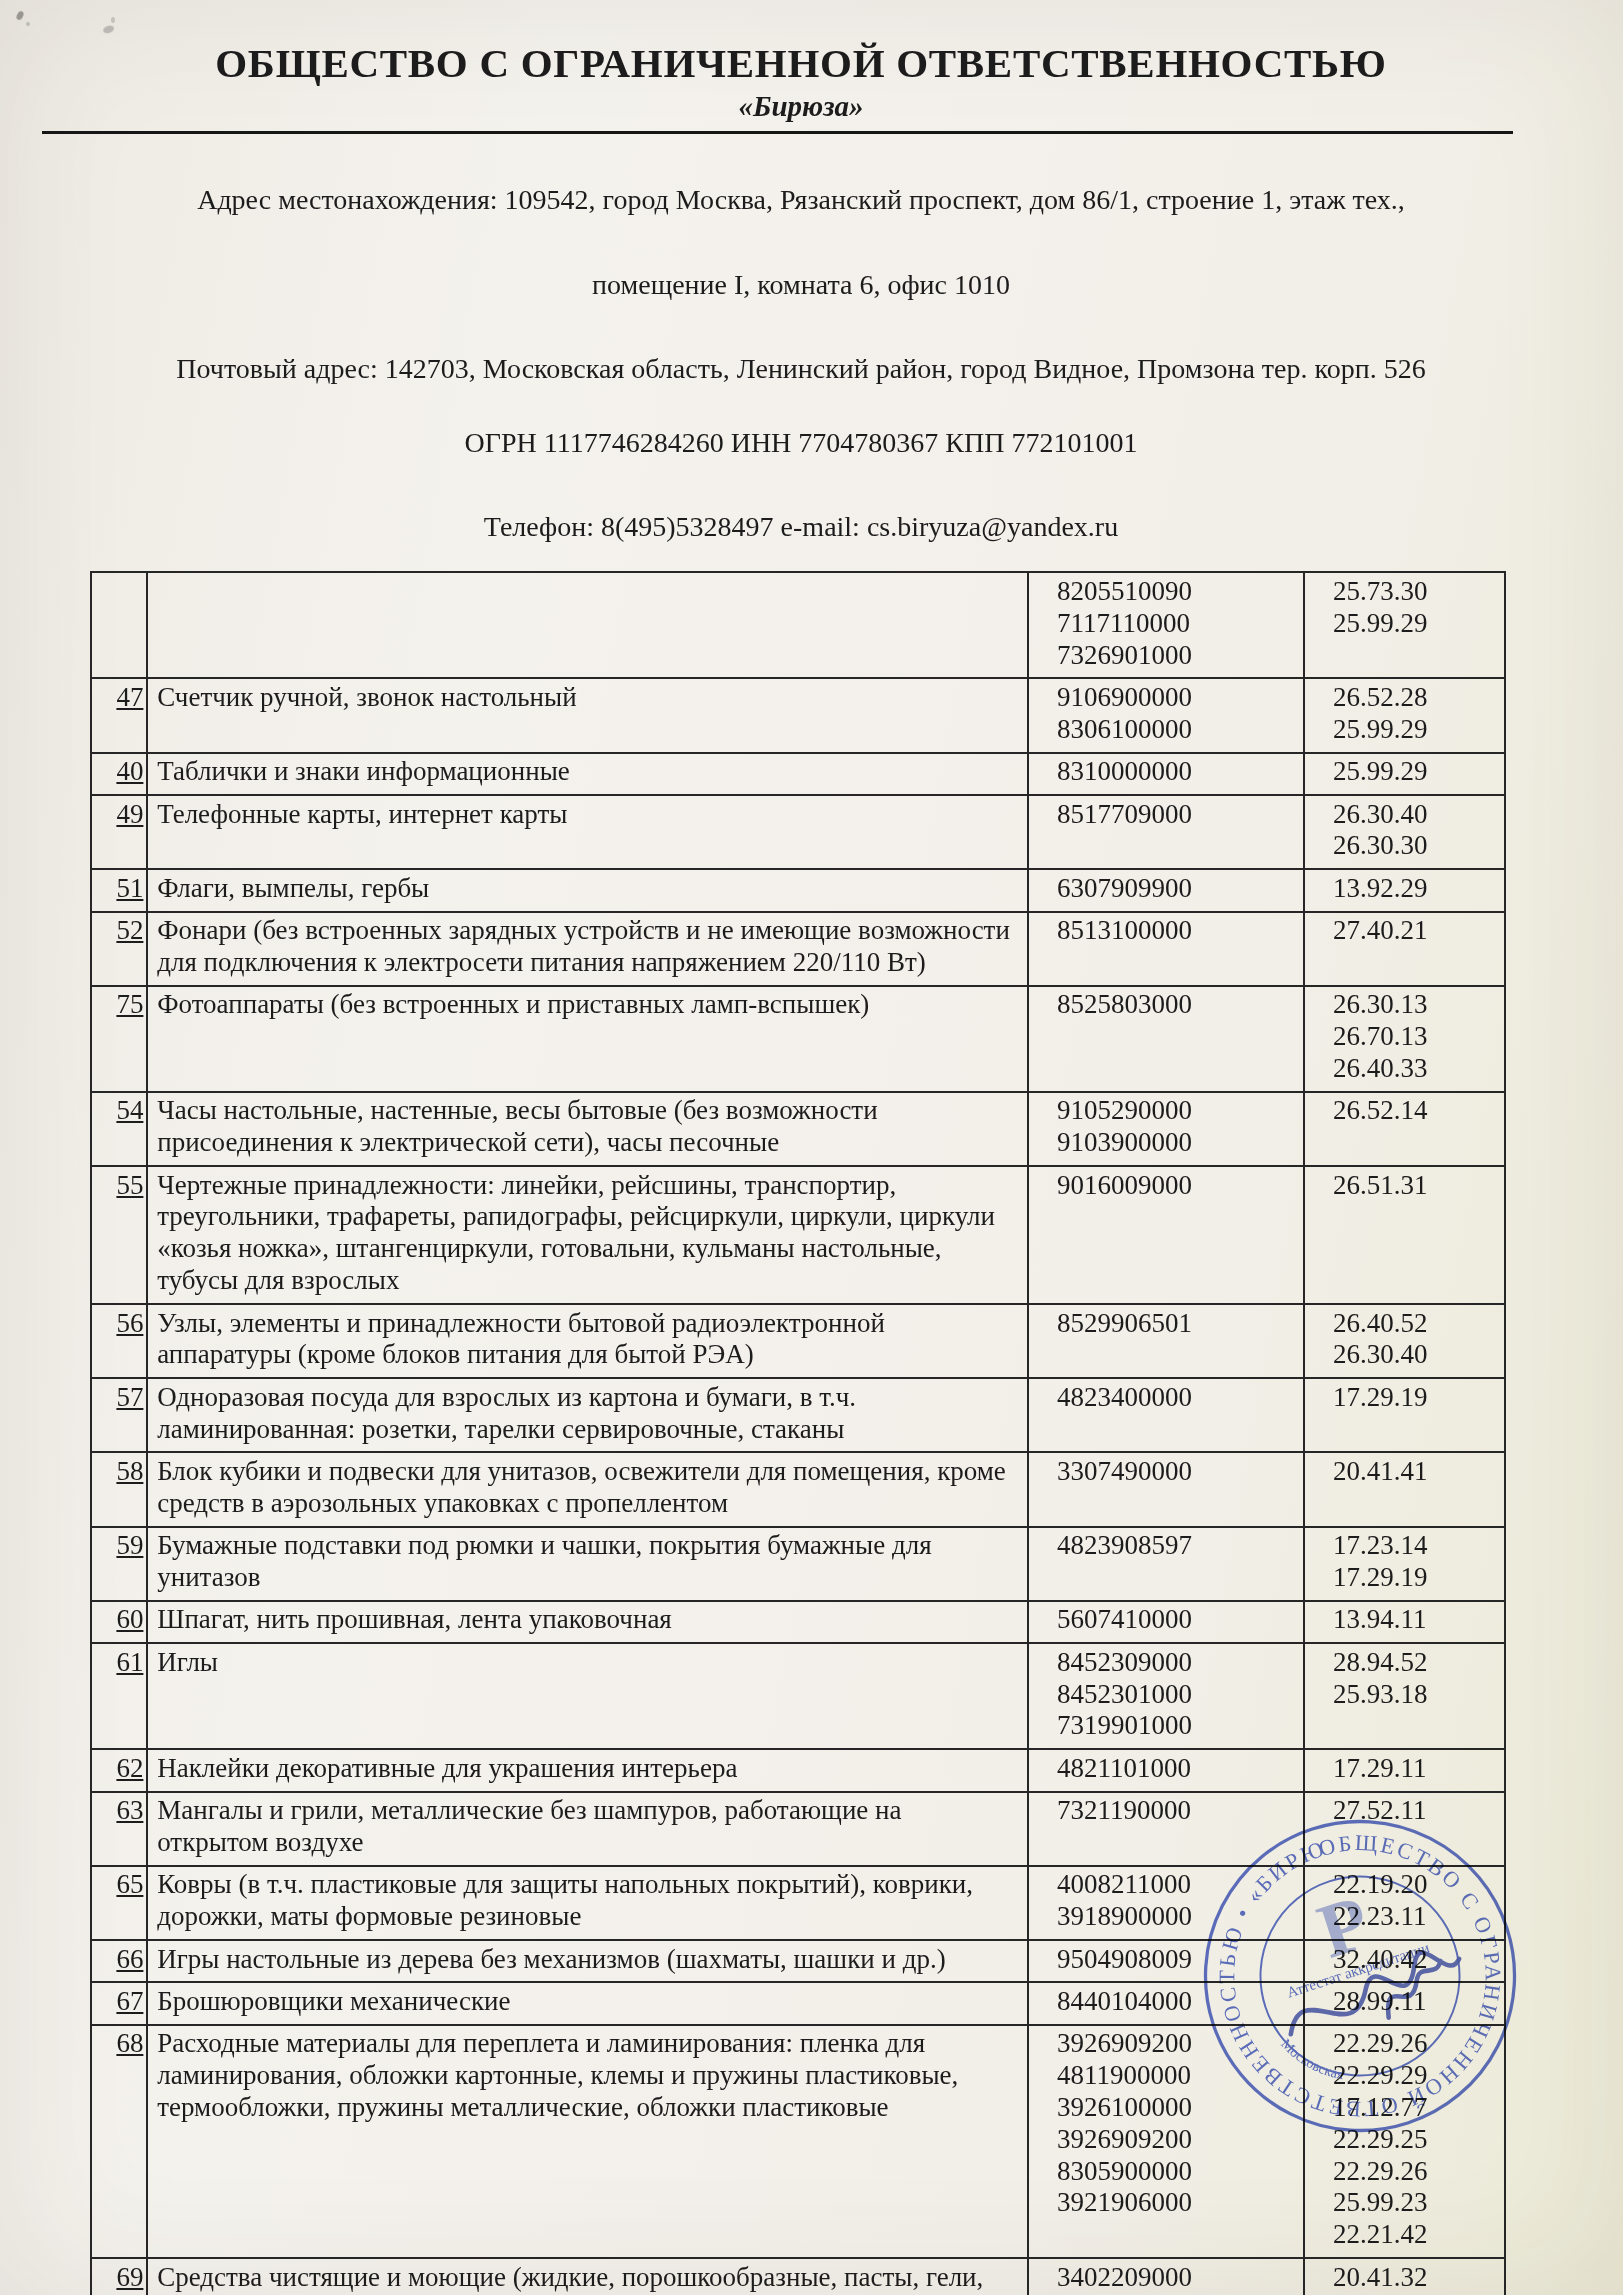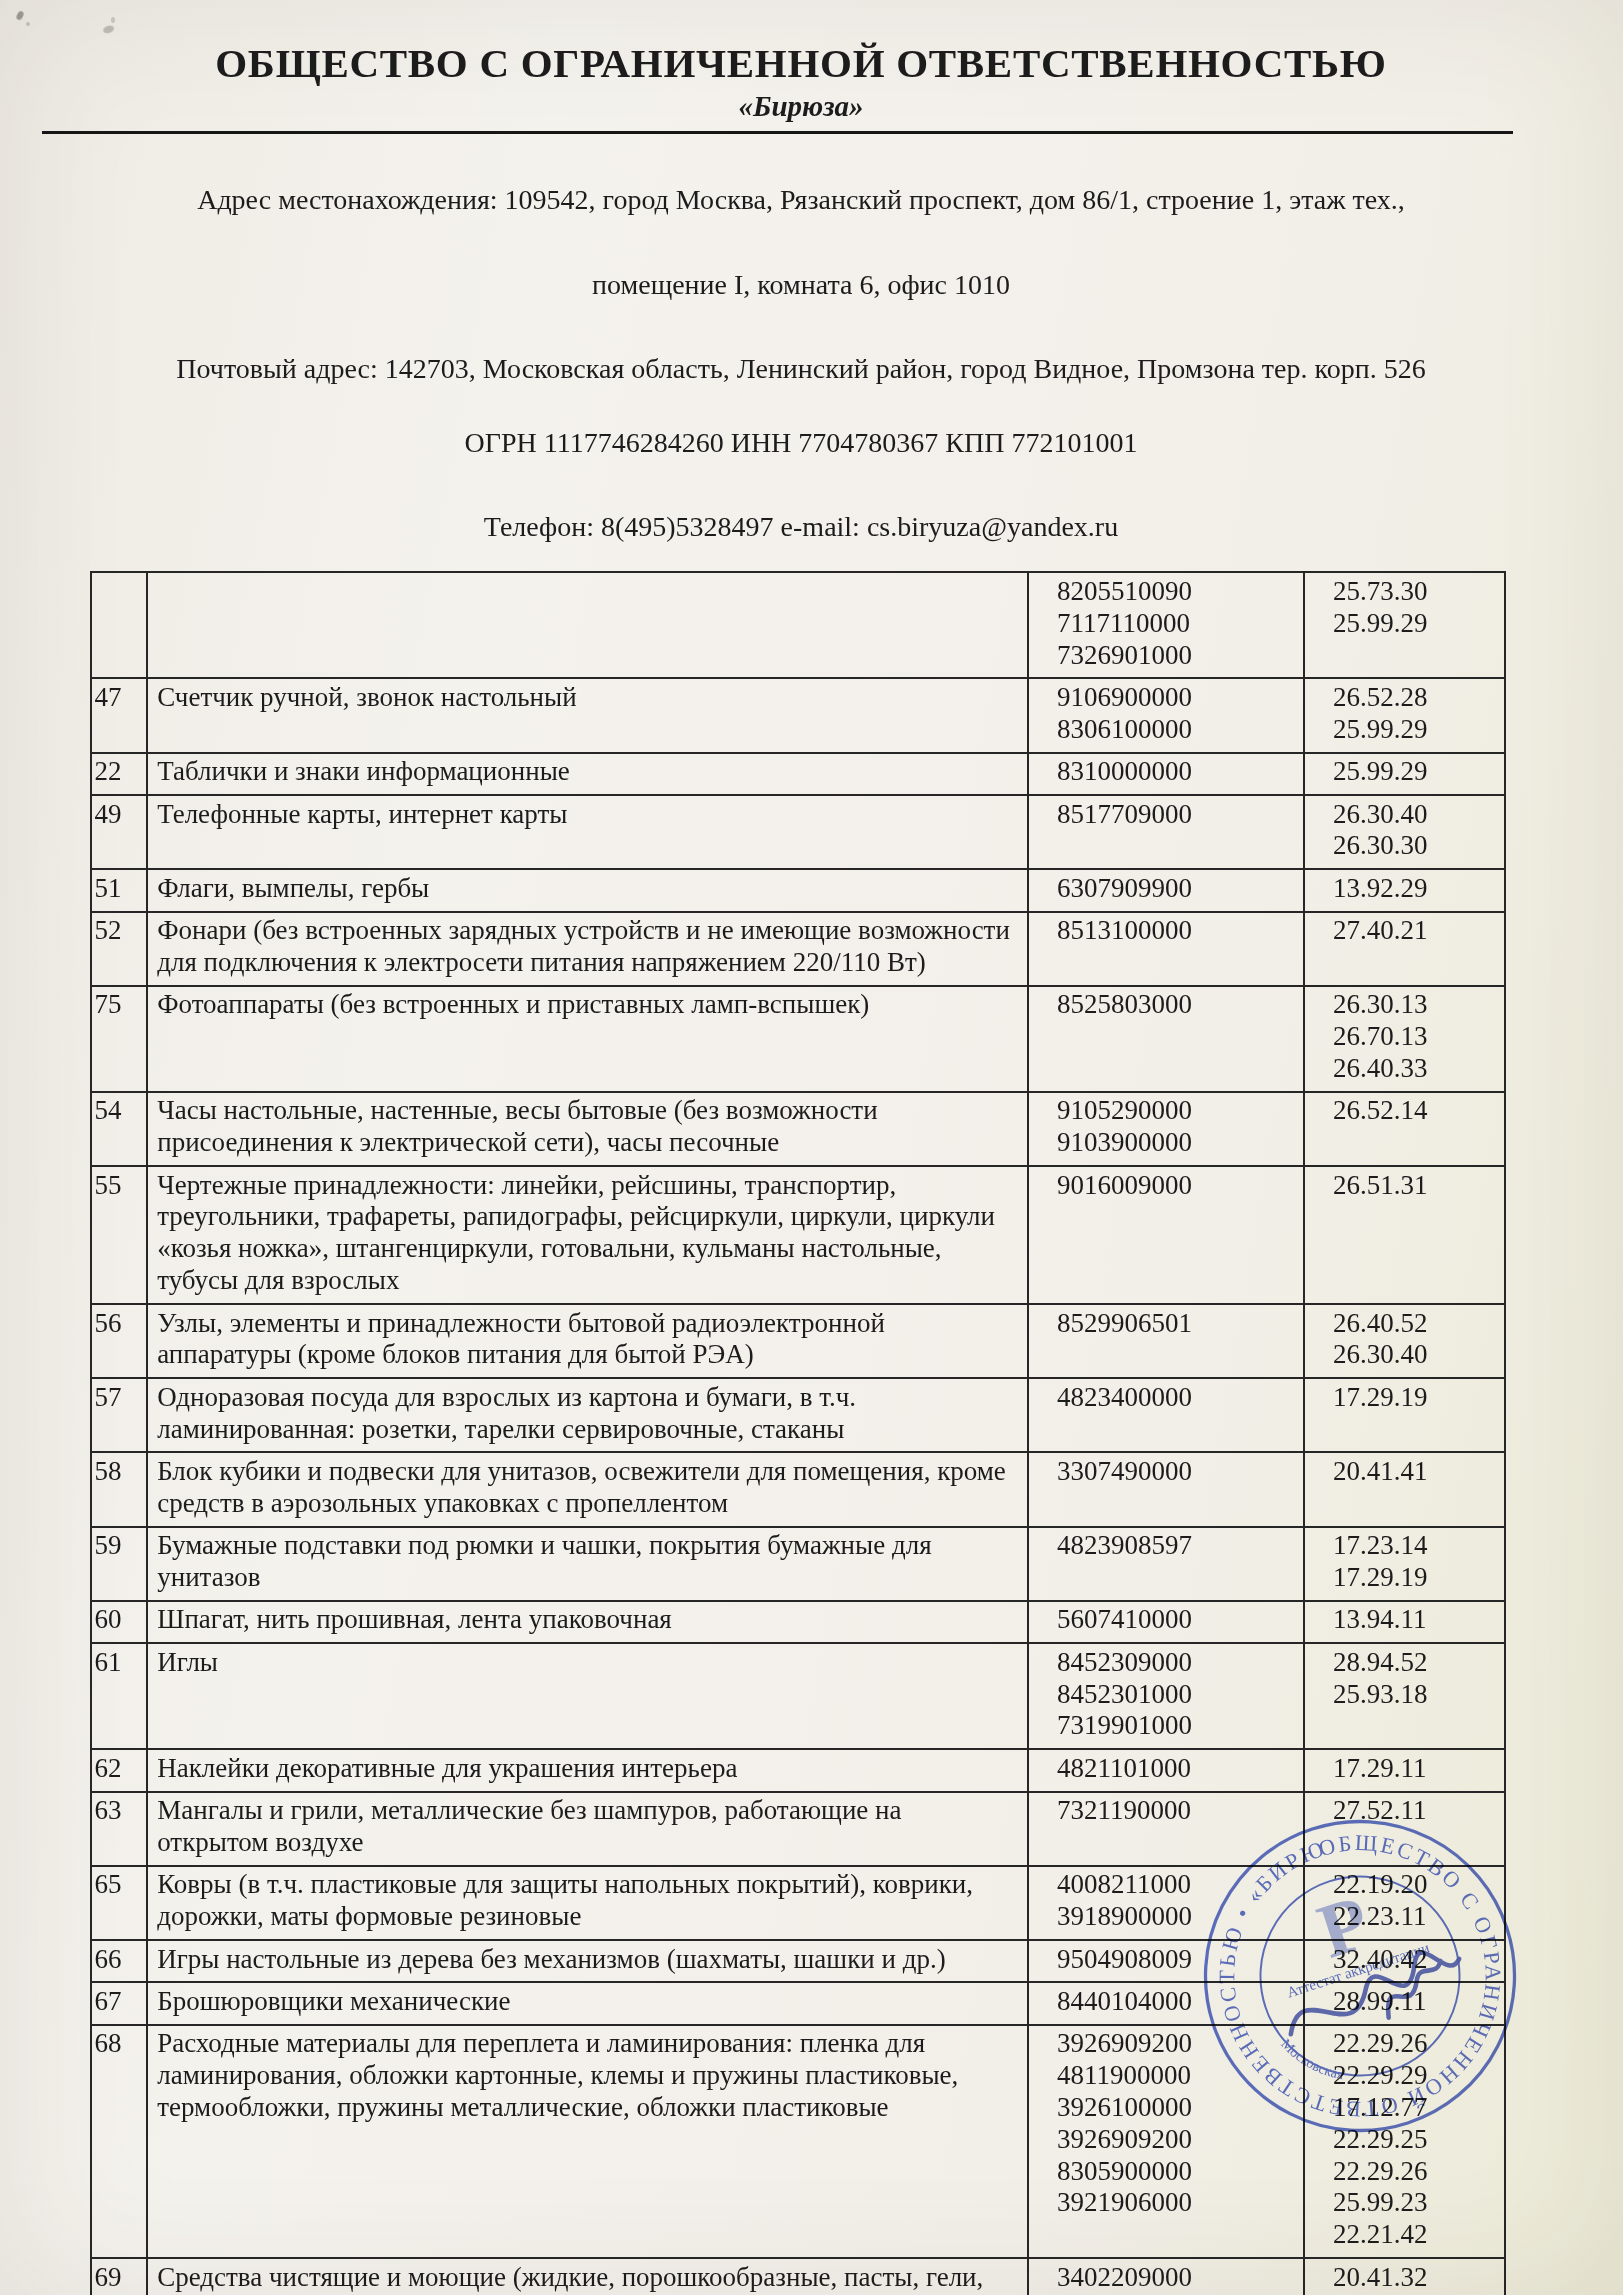--- a/index.html
+++ b/index.html
@@ -21,21 +21,21 @@
   .doc-table{
     border-collapse:collapse;table-layout:fixed;
     width:1414px;margin:26px 0 0 0;
     font-size:27px;line-height:1.18;
   }
   .doc-table td{
     border:2px solid #262626;
     vertical-align:top;
     padding:2.6px 9.2px 5.9px 9.2px;
   }
-  td.c-num{text-align:left;padding-left:2.6px;padding-right:2.6px;}
+  td.c-num{text-align:right;padding-left:2.6px;padding-right:2.6px;text-decoration:underline;}
   td.c-codes,td.c-okpd{white-space:pre-line;padding-left:28px;}
   
   .stamp{position:absolute;left:1178px;top:1794px;mix-blend-mode:multiply;pointer-events:none;}
   
   .speck{position:absolute;border-radius:50%;background:rgba(90,88,86,.55);filter:blur(0.7px);}
   .speck.s1{left:17px;top:10.5px;width:5.9px;height:9.2px;transform:rotate(28deg);}
   .speck.s2{left:26px;top:22px;width:3.9px;height:3.9px;opacity:.5;}
   .speck.s3{left:103px;top:26px;width:10.5px;height:6.5px;transform:rotate(-18deg);opacity:.6;}
   .speck.s4{left:111px;top:17px;width:3.9px;height:5.9px;opacity:.45;}
 </style>
@@ -84,21 +84,21 @@
           <tr>
             <td class="c-num">47</td>
             <td class="c-desc">Счетчик ручной, звонок настольный</td>
             <td class="c-codes">9106900000
 8306100000</td>
             <td class="c-okpd">26.52.28
 25.99.29</td>
           </tr>
 
           <tr>
-            <td class="c-num">22</td>
+            <td class="c-num">40</td>
             <td class="c-desc">Таблички и знаки информационные</td>
             <td class="c-codes">8310000000</td>
             <td class="c-okpd">25.99.29</td>
           </tr>
 
           <tr>
             <td class="c-num">49</td>
             <td class="c-desc">Телефонные карты, интернет карты</td>
             <td class="c-codes">8517709000</td>
             <td class="c-okpd">26.30.40

